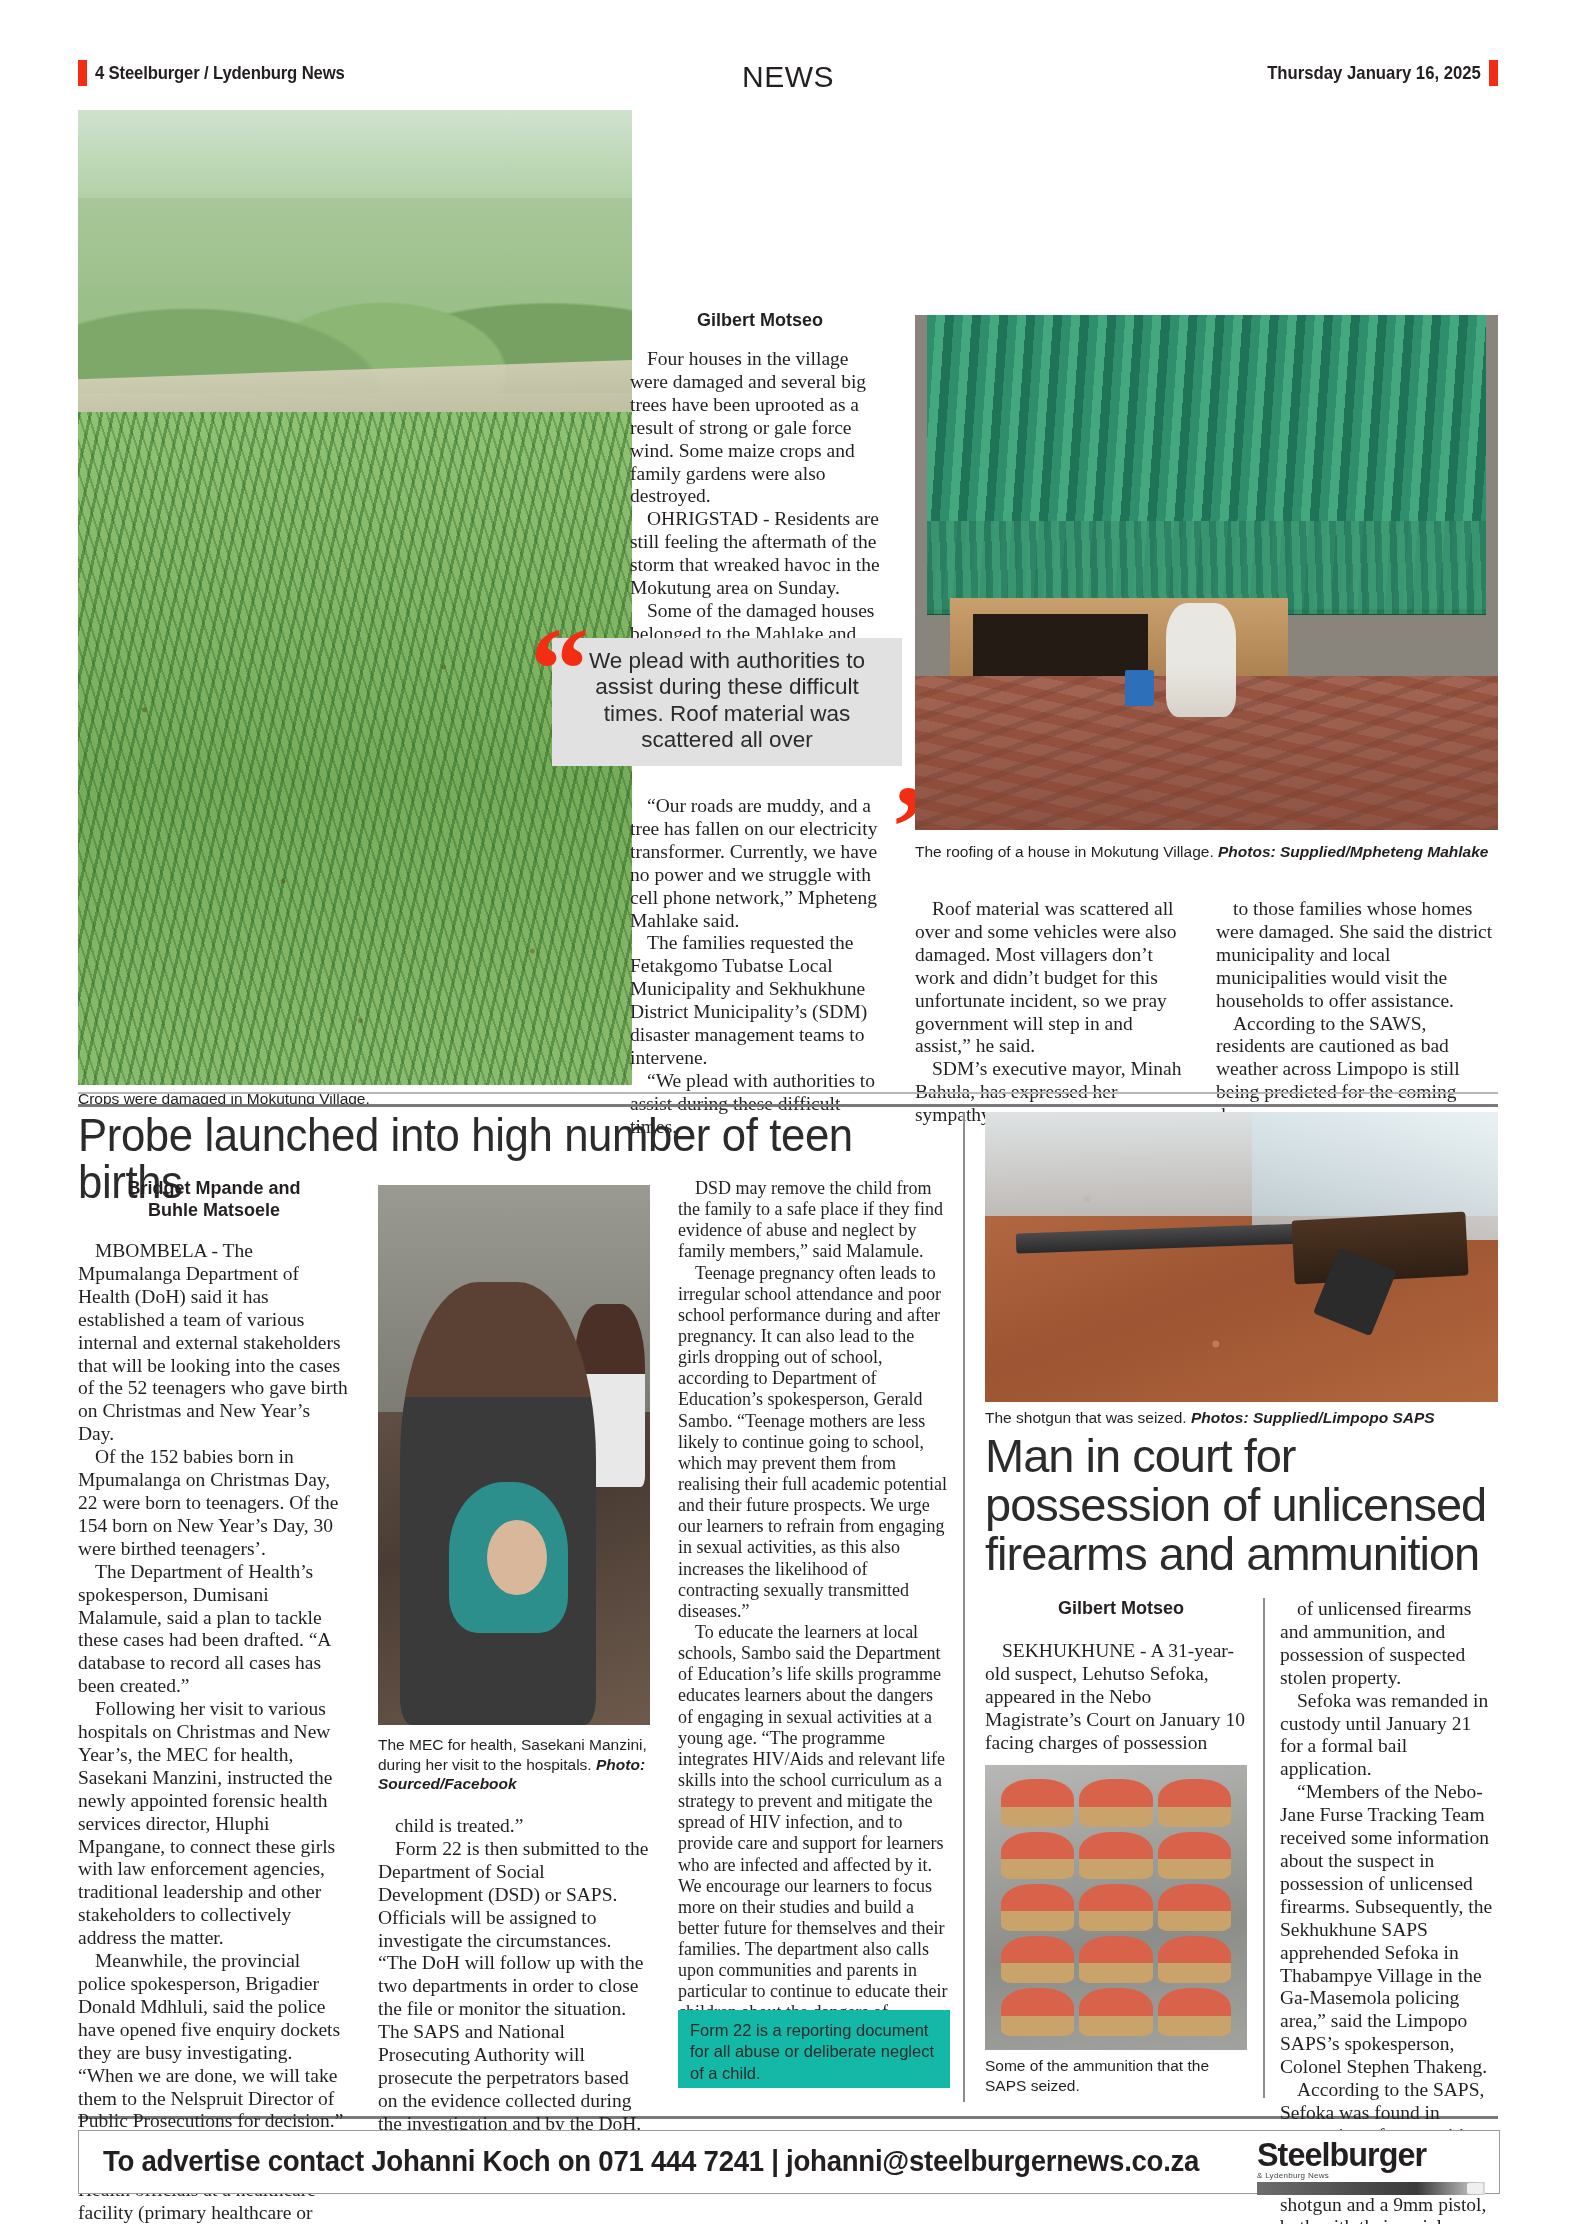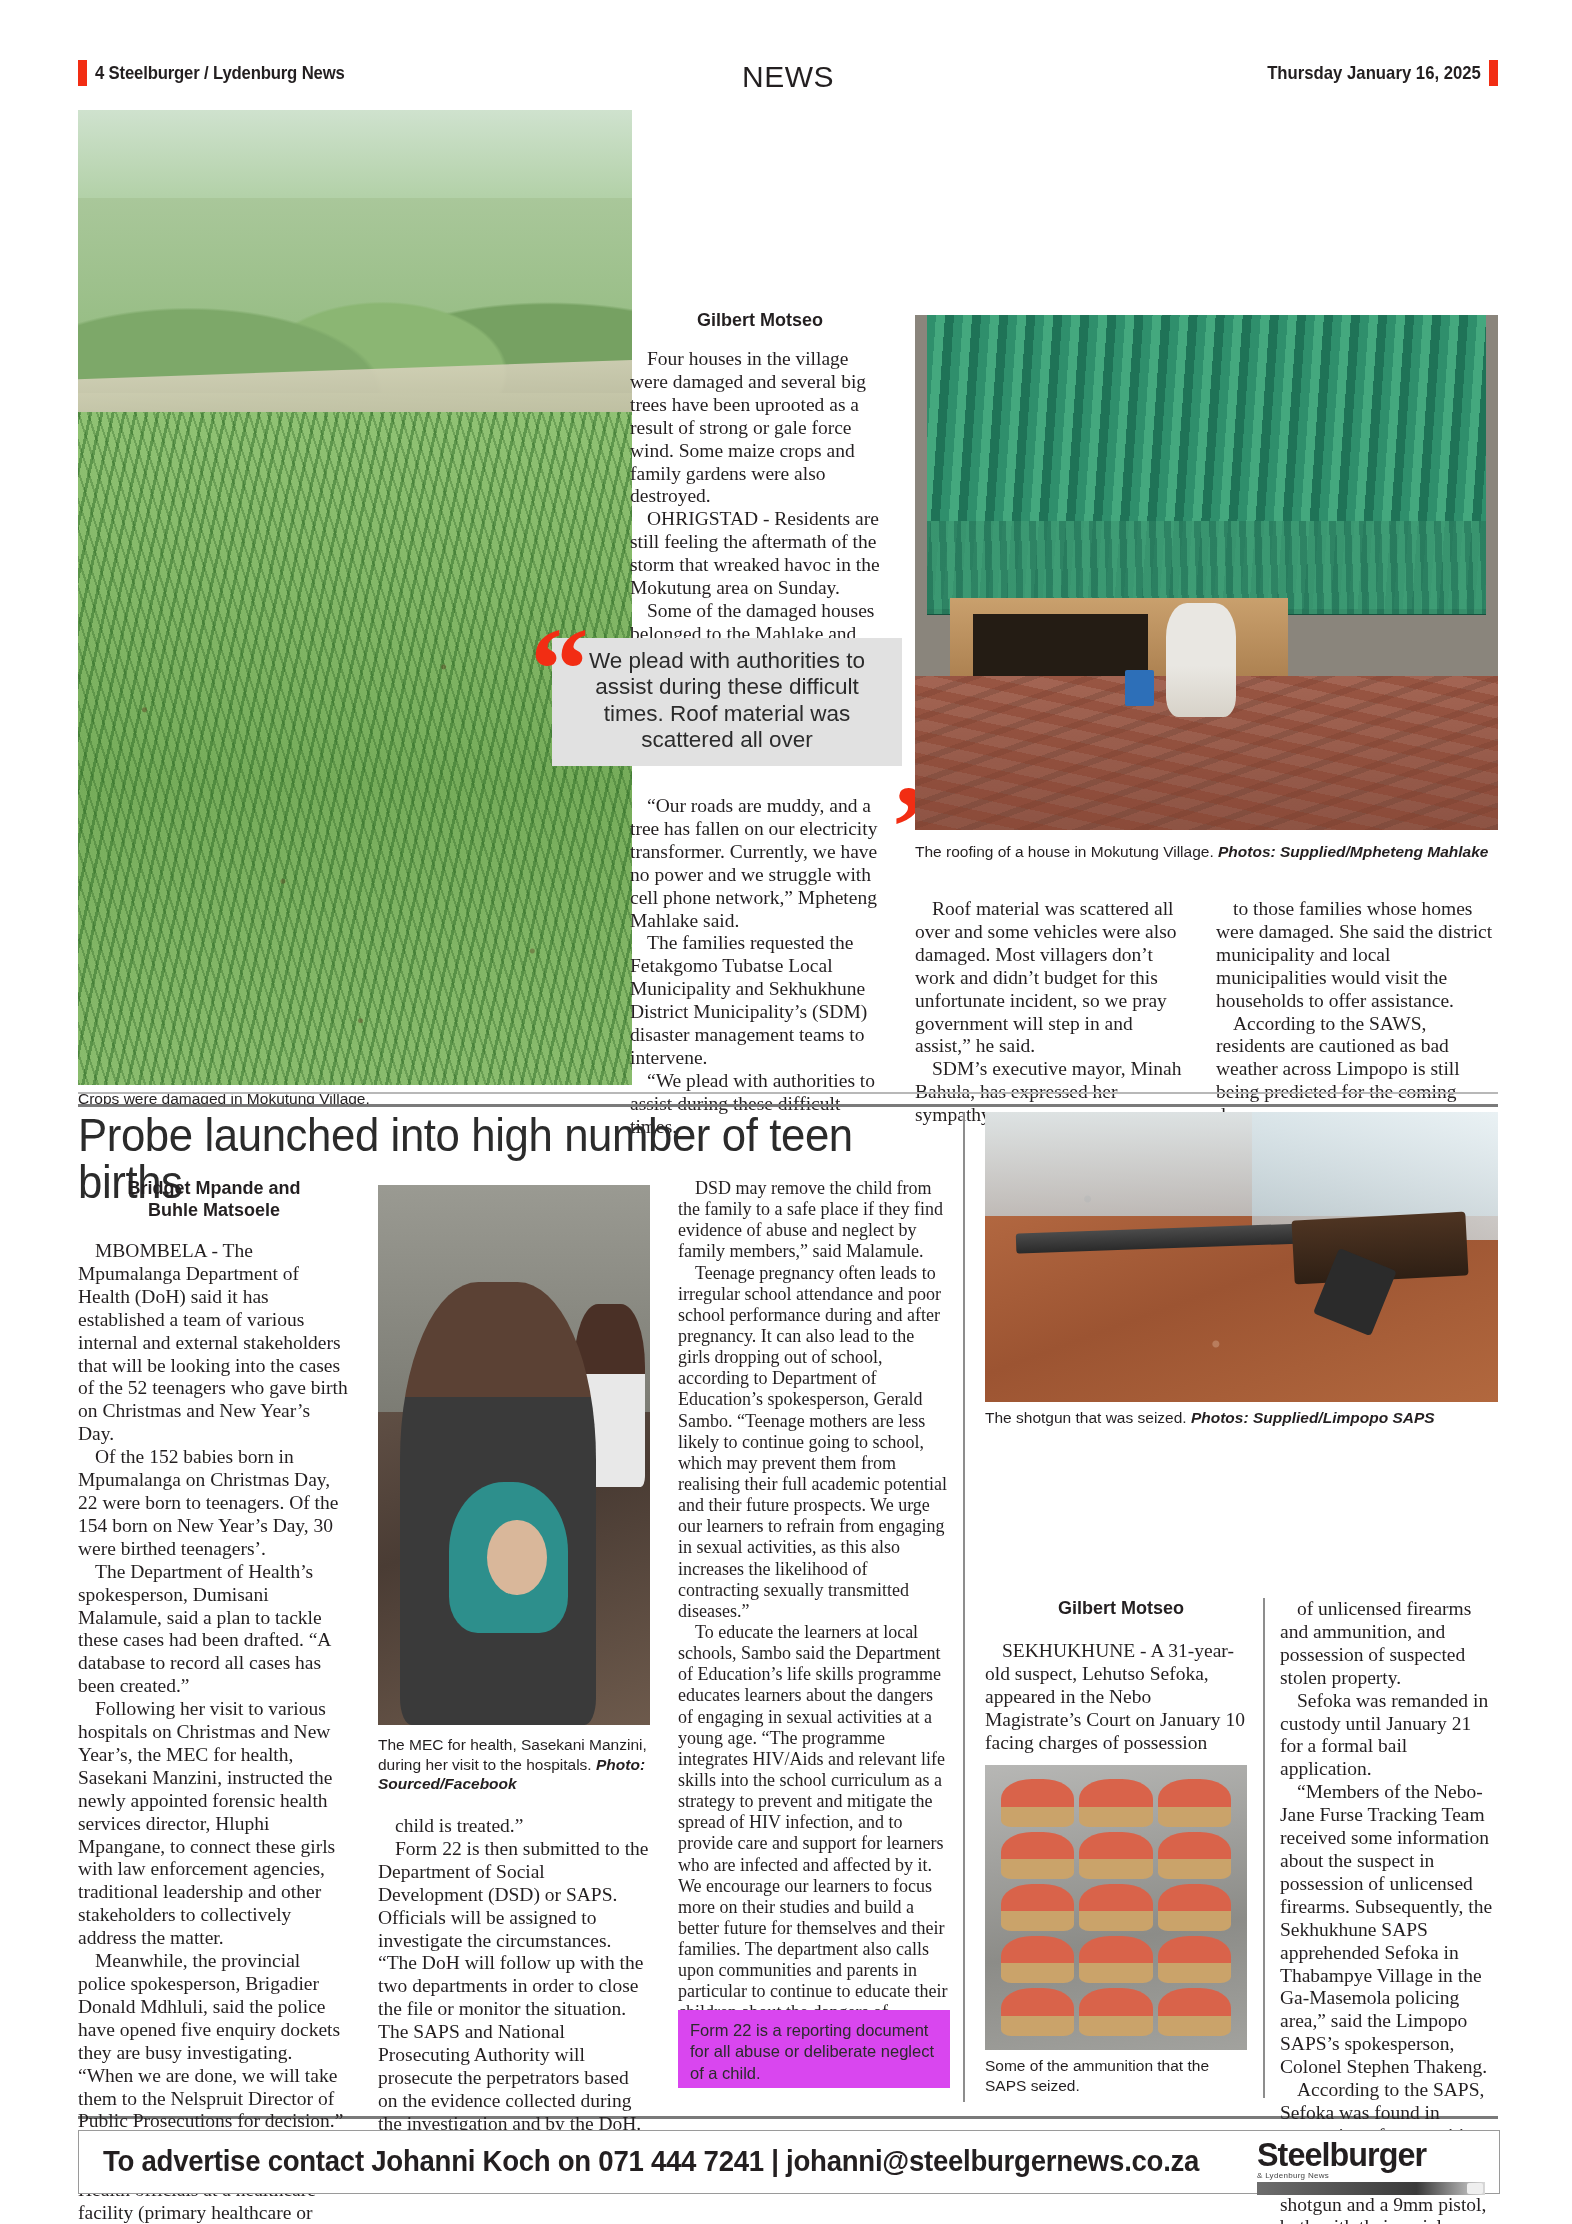--- a/index.html
+++ b/index.html
@@ -127,21 +127,21 @@
     background:#d9b79a;border-radius:50%;}
   .mec-photo .sideperson{position:absolute;right:2%;top:22%;width:26%;height:34%;
     background:linear-gradient(180deg,#4a3026 0 38%,#e8e8e8 38%);border-radius:34% 34% 6% 6%;}
   .mec-caption{position:absolute;left:378px;top:1735px;width:272px;
     font-family:"Liberation Sans",sans-serif;font-size:15.5px;line-height:1.26;}
   .mec-caption b{font-style:italic;font-weight:bold;}
   .a2-col2b{position:absolute;left:378px;top:1815px;width:272px;font-size:19.5px;line-height:1.175;}
   .a2-col2b p{margin:0;text-indent:17px;}
 
   
-  .box2{position:absolute;left:678px;top:2010px;width:272px;height:78px;background:#d946ef;}
+  .box2{position:absolute;left:678px;top:2010px;width:272px;height:78px;background:#14b8a6;}
   .box2 .t{position:absolute;left:12px;top:10px;width:248px;
     font-family:"Liberation Sans",sans-serif;font-size:16.5px;line-height:1.3;color:#2b2b2b;}
 
   
   .gun-photo{position:absolute;left:985px;top:1112px;width:513px;height:290px;overflow:hidden;background:#b0643f;}
   .gun-photo .soil{position:absolute;inset:0;
     background:linear-gradient(160deg,#c0744a,#9c5432 55%,#b2683e);}
   .gun-photo .grit{position:absolute;inset:0;
     background:radial-gradient(circle at 20% 30%,rgba(60,30,15,.3) 0 3px,transparent 4px),
                radial-gradient(circle at 70% 60%,rgba(60,30,15,.3) 0 3px,transparent 4px),
@@ -312,20 +312,25 @@
       <div class="grit"></div>
       <div class="bagtop"></div>
       <div class="bag2"></div>
     <div class="barrel"></div>
       <div class="stock"></div>
       <div class="grip"></div>
   </div>
   <div class="gun-caption">
     <span>The shotgun that was seized. </span><b>Photos: Supplied/Limpopo SAPS</b>
   </div>
+  <div class="a3-headline">
+    <span>Man in court for</span><br>
+    <span>possession of unlicensed</span><br>
+    <span>firearms and ammunition</span>
+  </div>
   <div class="a3-byline">Gilbert Motseo</div>
   <div class="a3-col1">
     <p>SEKHUKHUNE - A 31-year-old suspect, Lehutso Sefoka, appeared in the Nebo Magistrate’s Court on January 10 facing charges of possession</p>
   </div>
   <div class="a3-col2">
     <p>of unlicensed firearms and ammunition, and possession of suspected stolen property.</p>
     <p>Sefoka was remanded in custody until January 21 for a formal bail application.</p>
     <p>“Members of the Nebo-Jane Furse Tracking Team received some information about the suspect in possession of unlicensed firearms. Subsequently, the Sekhukhune SAPS apprehended Sefoka in Thabampye Village in the Ga-Masemola policing area,” said the Limpopo SAPS’s spokesperson, Colonel Stephen Thakeng.</p>
     <p>According to the SAPS, Sefoka was found in possession of ammunition for a pistol, a shotgun and a pellet gun, as well as a shotgun and a 9mm pistol, both with their serial numbers filed off.</p>
   </div>

